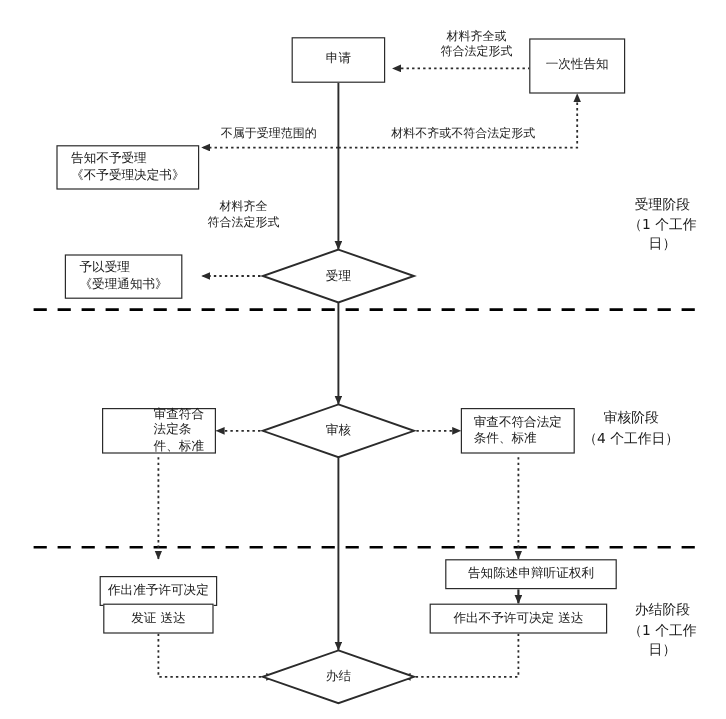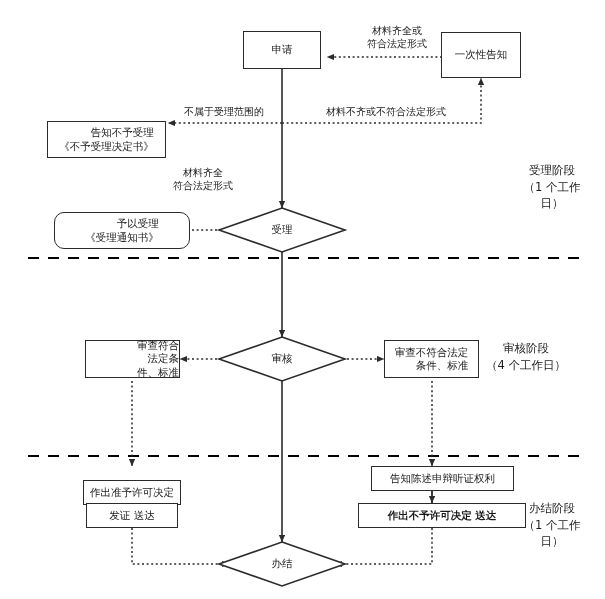--- a/index.html
+++ b/index.html
@@ -23,21 +23,21 @@
     top: 0;
     width: 605px;
     height: 599px;
   }
   .node {
     position: absolute;
     box-sizing: border-box;
     display: flex;
     align-items: center;
     justify-content: center;
-    text-align: right;
+    text-align: left;
     color: #1a1a1a;
     line-height: 1.25;
     z-index: 3;
   }
   .box {
     background: #ffffff;
     border: 1.4px solid #2b2b2b;
     font-size: 10.5px;
   }
   .box.thin {
@@ -144,21 +144,21 @@
 
   <div class="node box" style="left:441px; top:32px; width:80px; height:46px;font-family:Liberation Serif, serif;">
     <span class="nowrap">一次性告知</span>
   </div>
 
   <div class="node box box-2line" style="left:47px; top:105px; width:119px; height:37px;margin-top:16px;">
     <span style="white-space:pre-line">告知不予受理
 《不予受理决定书》</span>
   </div>
 
-  <div class="node box box-2line" style="left:54px; top:212px; width:136px; height:37px;border-radius:10px;">
+  <div class="node box box-2line" style="left:54px; top:212px; width:98px; height:37px;">
     <span style="white-space:pre-line">予以受理
 《受理通知书》</span>
   </div>
 
   <div class="node box box-2line" style="left:85px; top:340px; width:95px; height:38px;padding-left:42px;">
     <span style="white-space:pre-line">审查符合法定条
 件、标准</span>
   </div>
 
   <div class="node box box-2line" style="left:384px; top:340px; width:95px; height:38px;">
@@ -171,21 +171,21 @@
   </div>
 
   <div class="node box thin" style="left:86px; top:503px; width:92px; height:25px;">
     <span class="nowrap">发证  送达</span>
   </div>
 
   <div class="node box thin" style="left:371px; top:466px; width:143px; height:25px;">
     <span class="nowrap">告知陈述申辩听证权利</span>
   </div>
 
-  <div class="node box thin" style="left:358px; top:503px; width:168px; height:25px;font-weight:bold;">
+  <div class="node box thin" style="left:358px; top:503px; width:148px; height:25px;">
     <span class="nowrap">作出不予许可决定   送达</span>
   </div>
 
   <div class="diamond-wrap" style="left:219px; top:208px; width:126px; height:44px;">
     <div class="diamond-label">受理</div>
   </div>
 
   <div class="diamond-wrap" style="left:219px; top:337px; width:126px; height:44px;">
     <div class="diamond-label">审核</div>
   </div>

